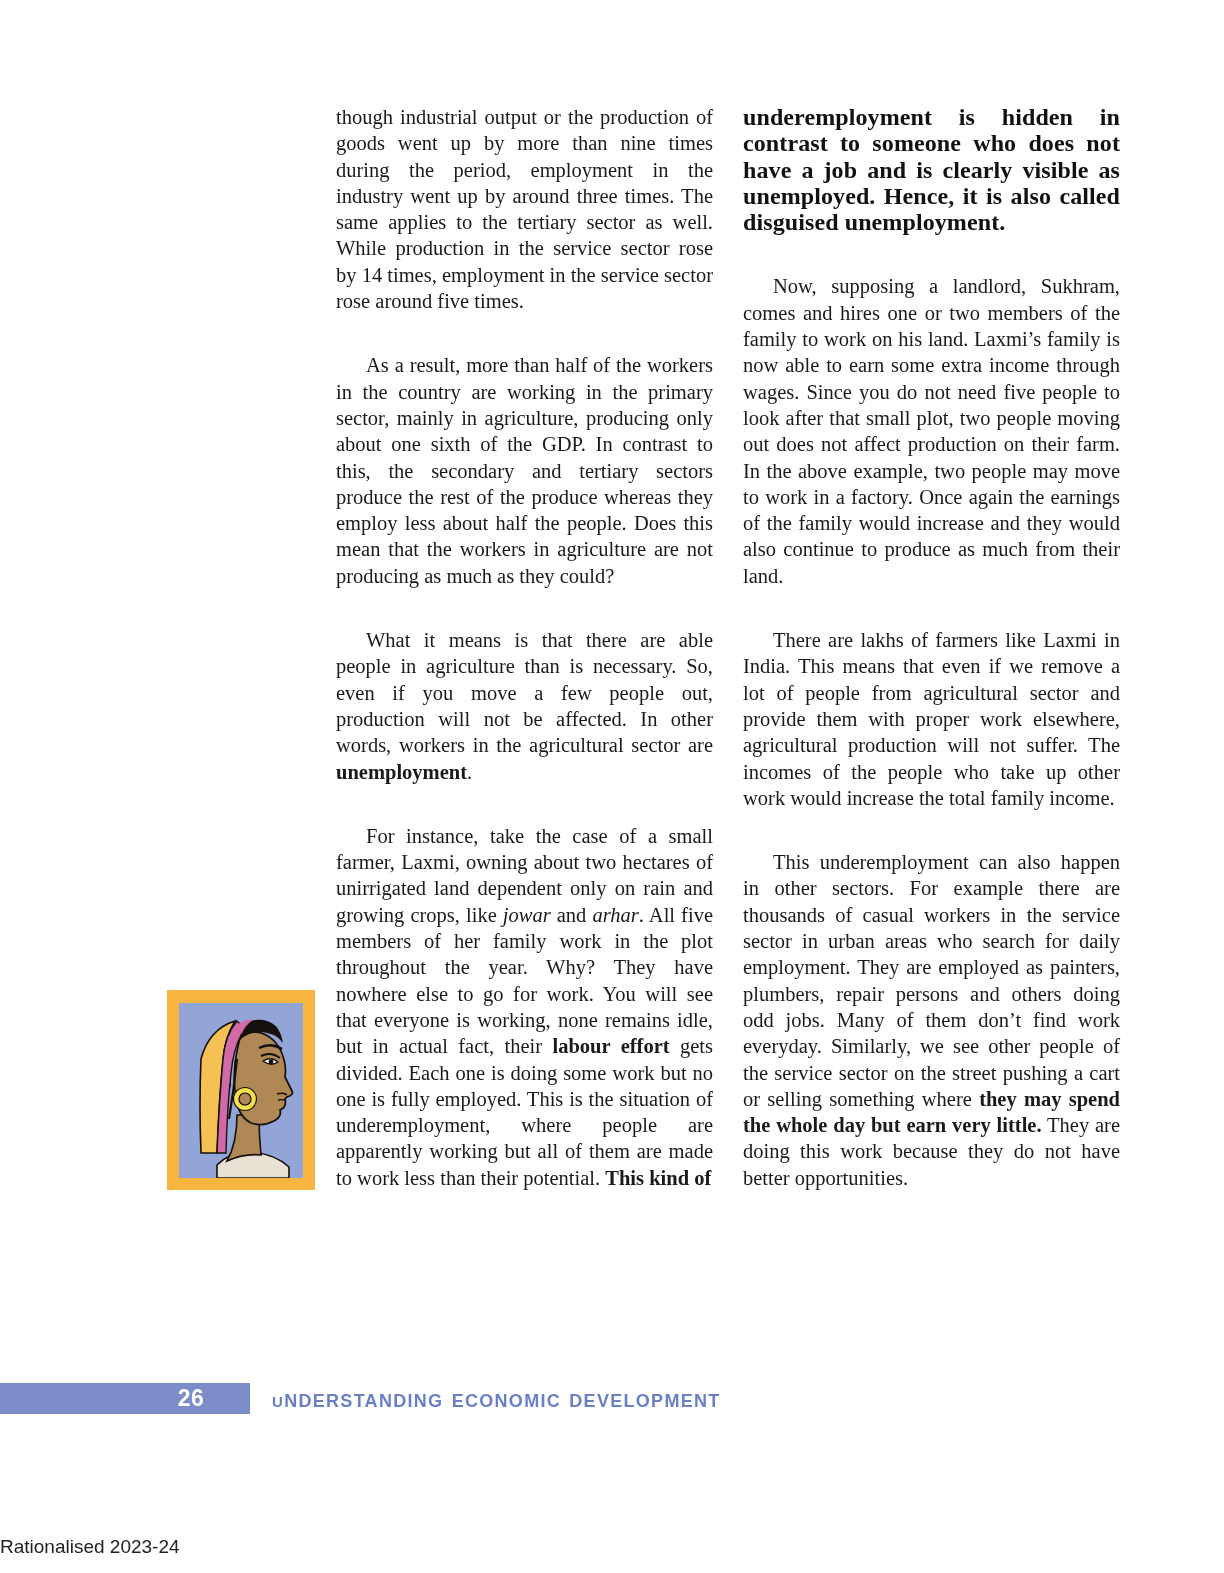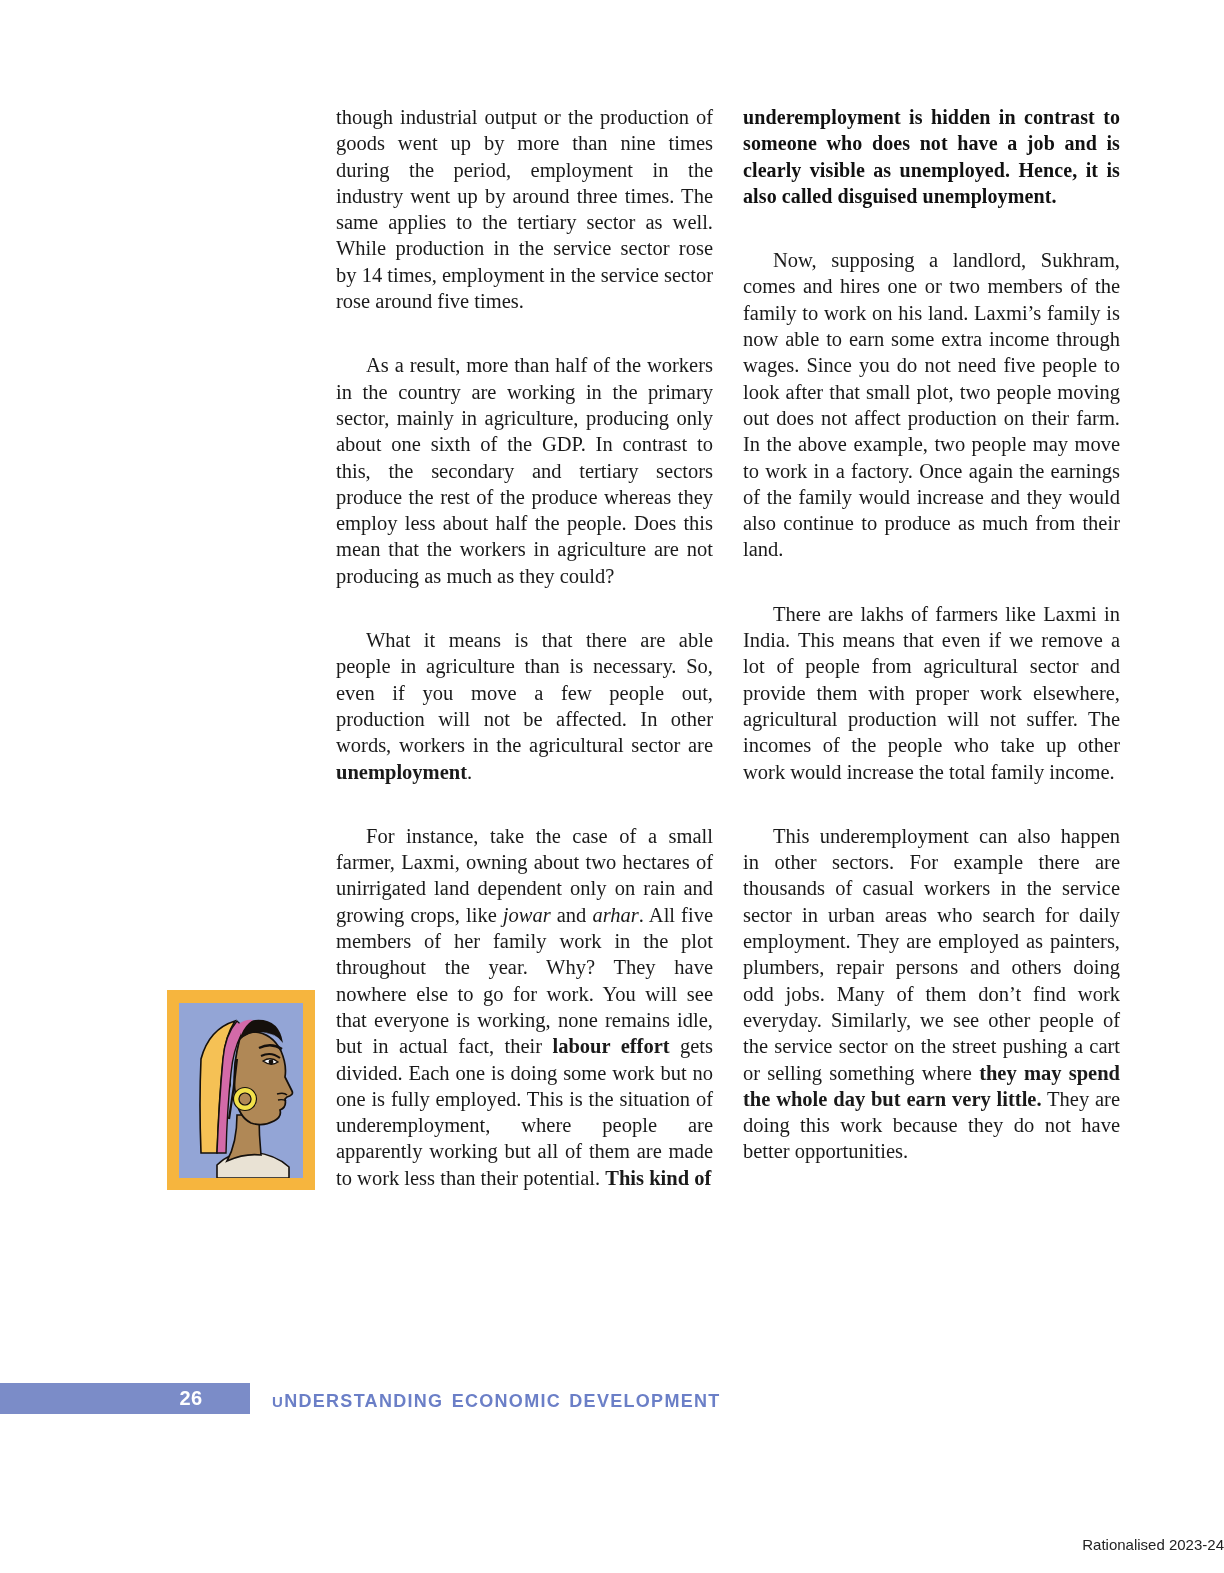--- a/index.html
+++ b/index.html
@@ -42,21 +42,21 @@
     text-align: justify;
     text-justify: inter-word;
     color: #1a1a1a;
     hyphens: none;
   }
   p.body.indent { text-indent: 30px; margin-top: 38px; }
   p.body.noindent { text-indent: 0; }
 
   p.lead-bold {
     margin: 0 0 9px 0;
-    font-size: 20px;
+    font-size: 24px;
     line-height: 26.3px;
     text-align: justify;
     font-weight: bold;
     color: #111;
     letter-spacing: 0.1px;
   }
 
   b.term { font-weight: bold; }
   i.term { }
 
@@ -93,21 +93,21 @@
     position: absolute;
     left: 168px;
     top: 1383px;
     width: 46px;
     height: 42px;
     line-height: 31px;
     text-align: center;
     color: #ffffff;
     font-family: "Liberation Sans", "DejaVu Sans", sans-serif;
     font-weight: bold;
-    font-size: 20px;
+    font-size: 23px;
     letter-spacing: 0.5px;
   }
   .footer-title {
     position: absolute;
     left: 272px;
     top: 1381px;
     height: 34px;
     line-height: 34px;
     color: #6b7fc7;
     font-family: "Liberation Sans", "DejaVu Sans", sans-serif;
@@ -118,23 +118,23 @@
     text-transform: lowercase;
     white-space: nowrap;
   }
   .footer-title::first-letter { font-size: 21px; }
 
   .rationalised {
     position: absolute;
     left: 0;
     right: 0;
     top: 1536px;
-    text-align: right;
+    text-align: left;
     font-family: "Liberation Sans", "DejaVu Sans", sans-serif;
-    font-size: 15px;
+    font-size: 19px;
     color: #222;
   }
 </style>
 </head>
 <body>
 
 <div class="page">
 
   <div class="columns">
 

